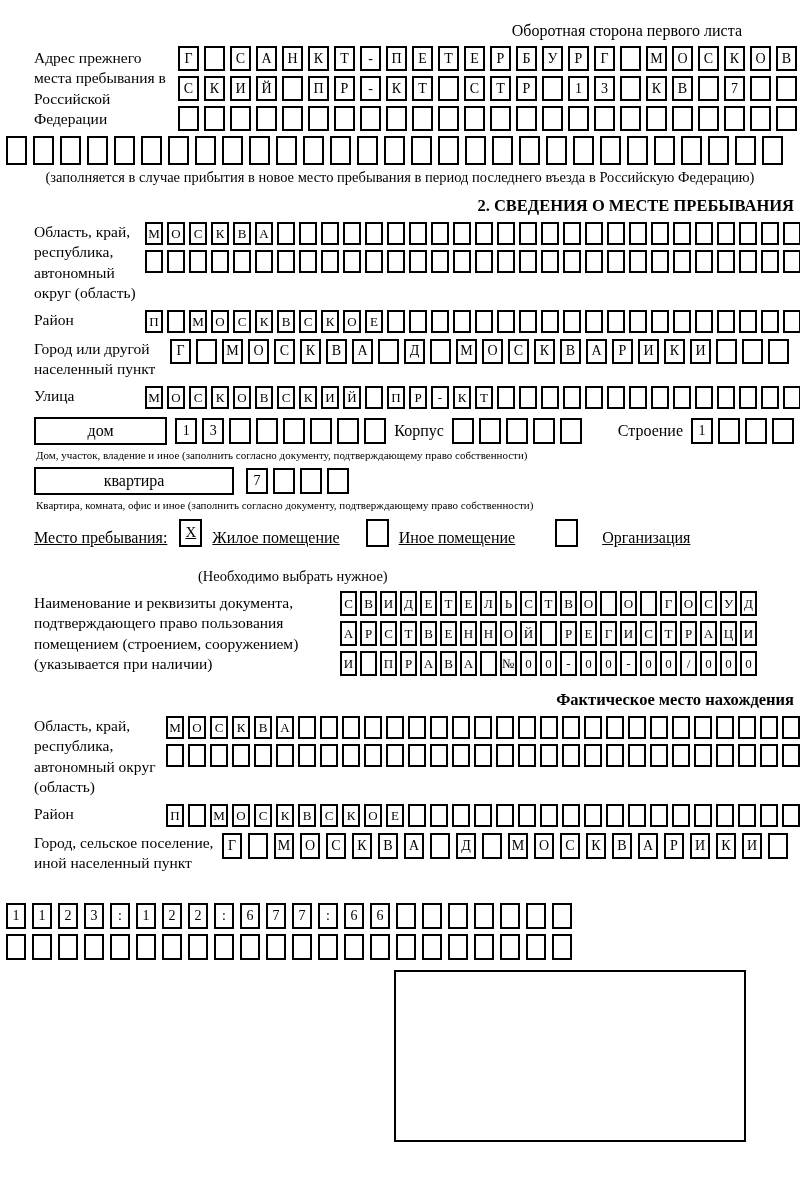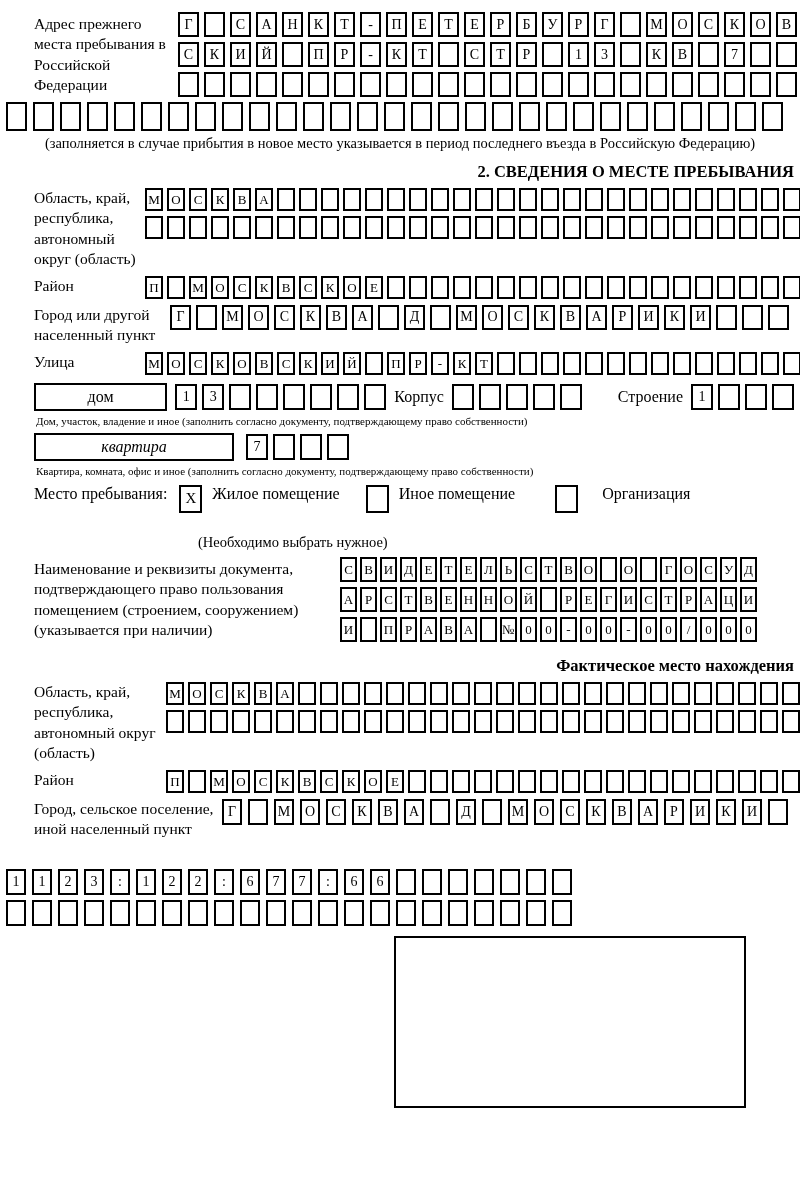--- a/index.html
+++ b/index.html
@@ -27,37 +27,38 @@
   .c8{gap:5px;}   .c8 .cell{width:18px;height:22px;}
   .c5{gap:5px;}   .c5 .cell{width:18px;height:22px;}
   .c4{gap:5px;}   .c4 .cell{width:18px;height:22px;}
 
   .caption{font-size:14.5px;text-align:center;margin-top:4px;}
   .sec-title{font-size:16.5px;font-weight:bold;text-align:right;margin-top:10px;}
 
   .house-row{display:flex;align-items:center;margin-top:8px;padding-left:28px;}
   .label-box{border:2px solid #000;display:flex;align-items:center;justify-content:center;font-size:16px;height:24px;box-sizing:content-box;}
   .dom-box{width:160px;}
-  .kv-box{width:196px;font-style:italic;}
+  .kv-box{width:196px;}
   .inline-lbl{font-size:16px;margin:0 8px;}
   .left-cap{font-size:11px;margin-top:4px;padding-left:28px;}
 
-  .stay-row{display:flex;align-items:flex-start;margin-top:8px;padding-left:28px;font-size:16px;}
+  .stay-row{display:flex;align-items:flex-end;margin-top:8px;padding-left:28px;font-size:16px;text-decoration:underline;}
   .chk{border:2px solid #000;width:19px;height:24px;display:inline-flex;align-items:center;justify-content:center;font-size:15px;margin:0 10px 0 12px;box-sizing:content-box;flex-shrink:0;}
   .hint{font-size:14.5px;margin-top:21px;padding-left:192px;}
 
   .fact-cap{font-size:15px;text-align:center;margin-top:4px;line-height:1.45;}
 
   .stamp-box{border:2px solid #000;width:352px;height:172px;margin:10px 0 0 388px;box-sizing:border-box;}
 </style>
 </head>
 <body>
 
 <div class="page">
 
+  <div class="header-note">Оборотная сторона первого листа</div>
 
   <div class="frow">
     <div class="flabel lw-s1">Адрес прежнего места пребывания в Российской Федерации</div>
     <div class="rows">
       <div class="cells c24">
           <span class="cell">Г</span>
           <span class="cell"></span>
           <span class="cell">С</span>
           <span class="cell">А</span>
           <span class="cell">Н</span>
@@ -161,21 +162,21 @@
         <span class="cell"></span>
         <span class="cell"></span>
         <span class="cell"></span>
         <span class="cell"></span>
         <span class="cell"></span>
         <span class="cell"></span>
         <span class="cell"></span>
         <span class="cell"></span>
       </div>
   </div>
-  <div class="caption">(заполняется в случае прибытия в новое место указывается в период последнего въезда в Российскую Федерацию)</div>
+  <div class="caption">(заполняется в случае прибытия в новое место пребывания в период последнего въезда в Российскую Федерацию)</div>
 
   <div class="sec-title">2. СВЕДЕНИЯ О МЕСТЕ ПРЕБЫВАНИЯ</div>
 
   <div class="frow">
     <div class="flabel lw-30">Область, край, республика, автономный округ (область)</div>
     <div class="rows">
       <div class="cells c30">
           <span class="cell">М</span>
           <span class="cell">О</span>
           <span class="cell">С</span>

